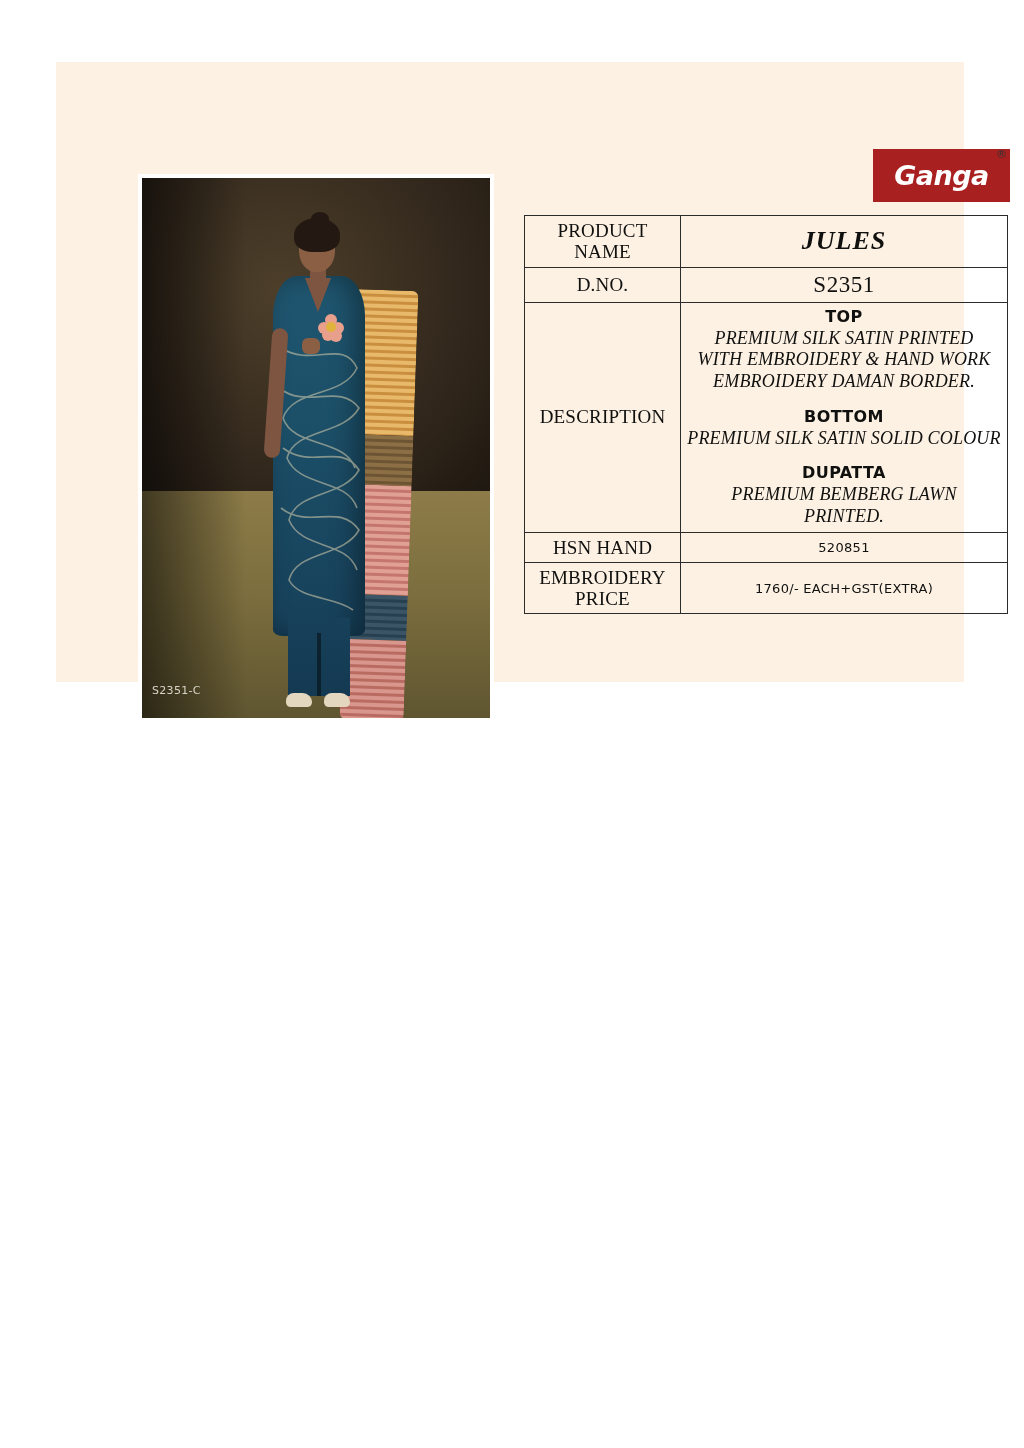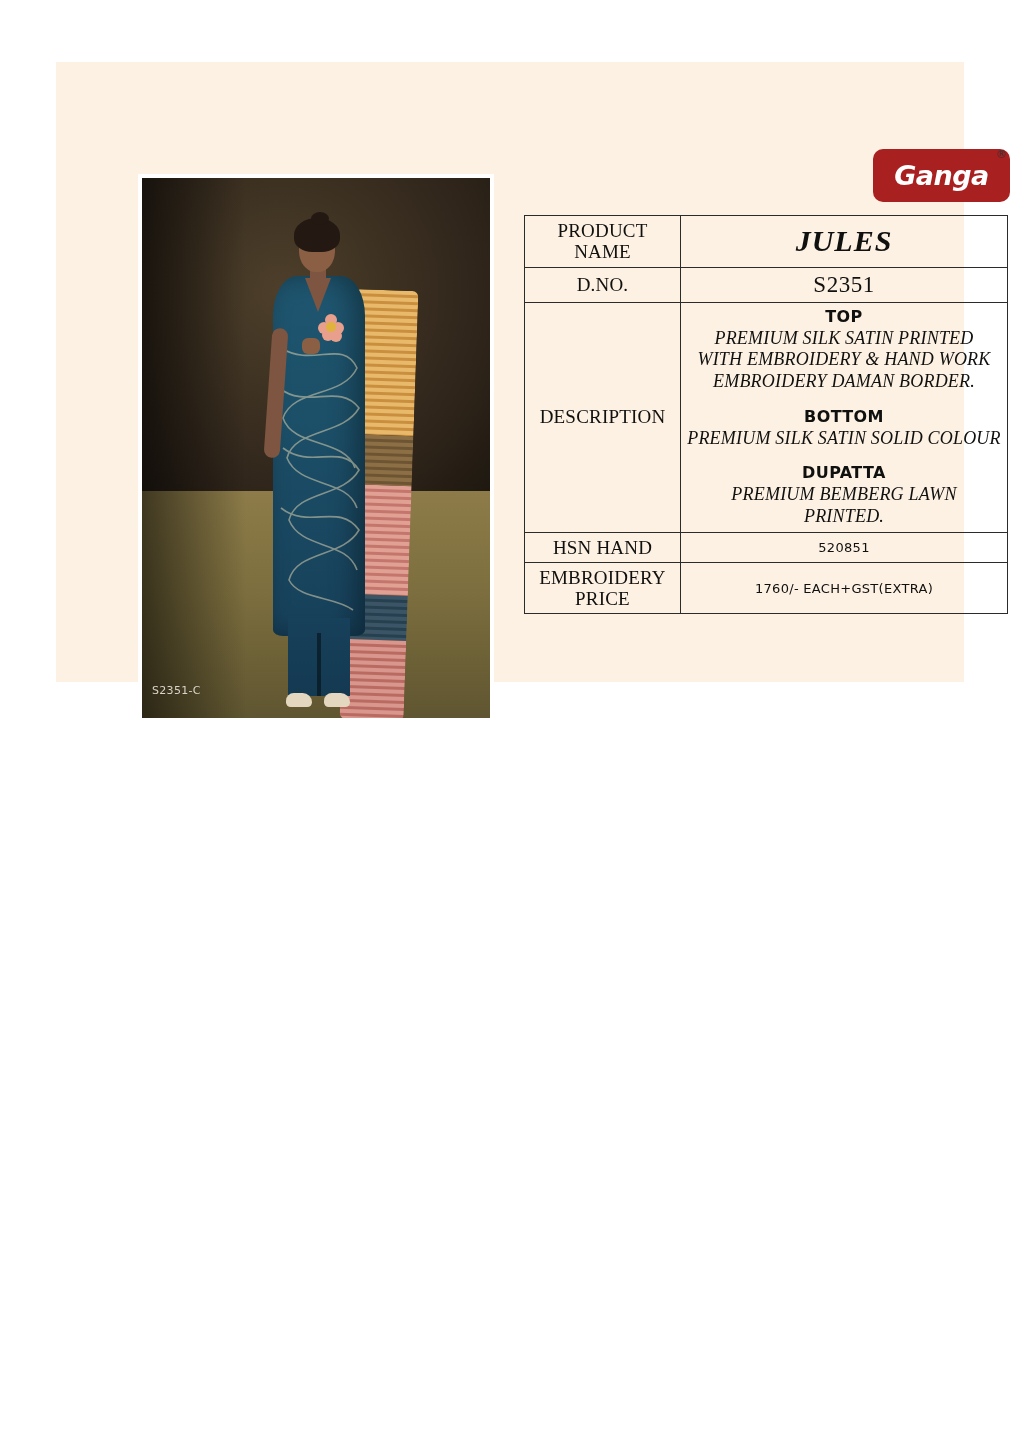--- a/index.html
+++ b/index.html
@@ -26,21 +26,21 @@
   }
 
   
   .logo-box {
     position: absolute;
     left: 817px;
     top: 87px;
     width: 137px;
     height: 53px;
     background: #a92020;
-    border-radius: 10px;
+    border-radius: 0;
     display: flex;
     align-items: center;
     justify-content: center;
   }
   .logo-text {
     color: #ffffff;
     font-family: "DejaVu Sans", sans-serif;
     font-size: 27px;
     font-weight: bold;
     font-style: italic;
@@ -250,21 +250,21 @@
     text-align: center;
     color: #10100f;
   }
   .label-cell {
     width: 143px;
     font-size: 19px;
     line-height: 1.12;
     letter-spacing: 0.2px;
   }
   .product-name {
-    font-size: 30px;
+    font-size: 26px;
     font-weight: bold;
     font-style: italic;
     letter-spacing: 1px;
   }
   .dno { font-size: 23px; letter-spacing: 0.5px; }
   .desc-cell {
     padding: 8px 6px 12px 6px;
     line-height: 1.2;
     margin-left: 16px;
   }

